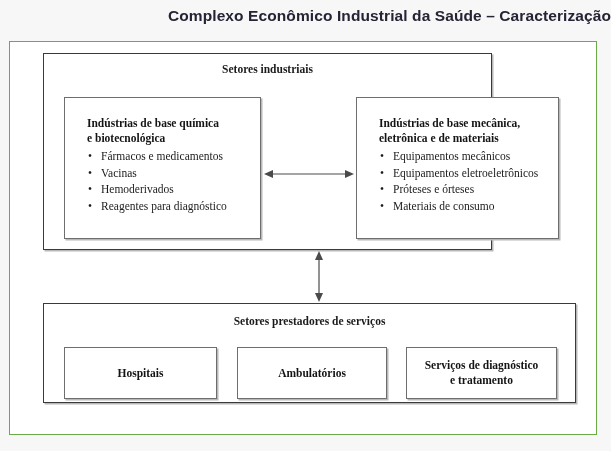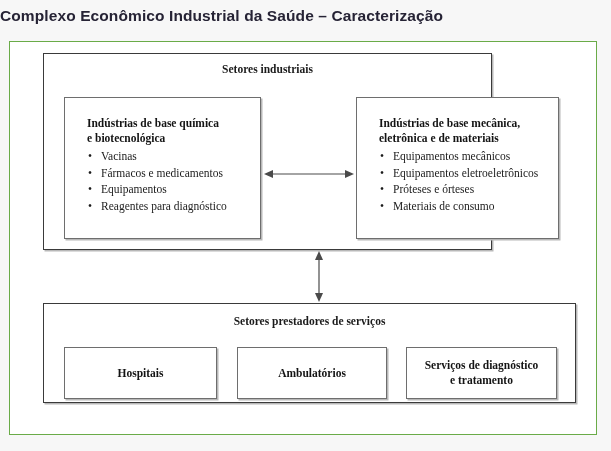--- a/index.html
+++ b/index.html
@@ -20,21 +20,21 @@
     height: 451px;
     background: #f7f7f7;
   }
 
   
   .title {
     position: absolute;
     left: 0;
     top: 7px;
     width: 611px;
-    text-align: left;
+    text-align: right;
     font-family: "Liberation Sans", sans-serif;
     font-size: 15.5px;
     font-weight: bold;
     color: #262335;
     letter-spacing: 0.1px;
   }
 
   
   .green-frame {
     position: absolute;
@@ -148,23 +148,23 @@
 
       <div class="section-title" style="top:9px;">Setores industriais</div>
 
       <div class="box box-inner" style="left:20px; top:43px; width:197px; height:142px;">
         <div class="ind-box-body">
           <div class="ind-heading">
             <span>Indústrias de base química</span><br>
             <span>e biotecnológica</span>
           </div>
           <ul class="ind-list">
+            <li>Fármacos e medicamentos</li>
             <li>Vacinas</li>
-            <li>Fármacos e medicamentos</li>
-            <li>Equipamentos</li>
+            <li>Hemoderivados</li>
             <li>Reagentes para diagnóstico</li>
           </ul>
         </div>
       </div>
 
       <div class="arrow-h" style="left:217px; top:112px; width:96px; height:16px;">
         <svg width="96" height="16" viewBox="0 0 96 16">
           <line x1="10" y1="8" x2="86" y2="8" stroke="#4a4a4a" stroke-width="1.2"></line>
           <polygon points="3,8 12,4 12,12" fill="#4a4a4a"></polygon>
           <polygon points="93,8 84,4 84,12" fill="#4a4a4a"></polygon>

